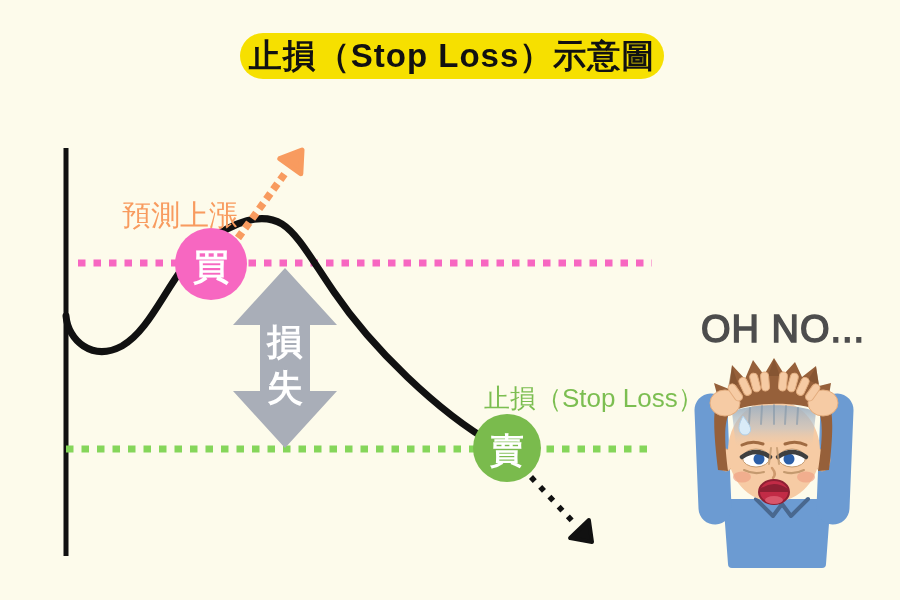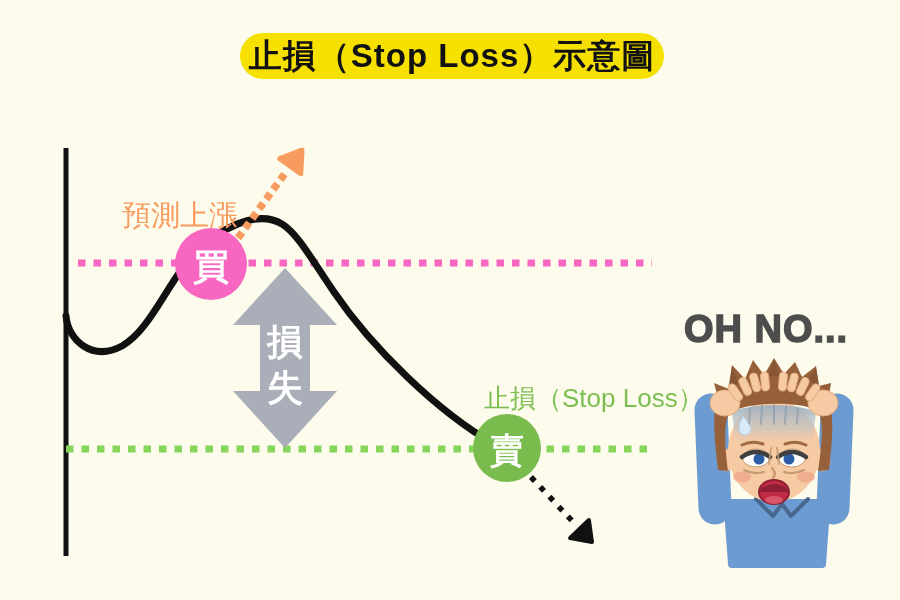--- a/index.html
+++ b/index.html
@@ -13,22 +13,22 @@
     background:var(--banner_yellow,#F6E000);border-radius:24px;
     display:flex;align-items:center;justify-content:center;
   }
   .banner span{
     font-size:33px;font-weight:bold;color:#111;letter-spacing:1px;white-space:nowrap;
   }
   .abs-label{position:absolute;white-space:nowrap;}
   .prediction-label{left:122px;top:196px;font-size:29px;color:var(--orange,#F89B5F);}
   .stoploss-label{left:484px;top:381px;font-size:26px;color:var(--green_text,#7CBE51);}
   .ohno{
-    left:666px;top:308px;width:200px;text-align:center;
-    font-size:38px;font-weight:bold;color:var(--oh_no_gray,#4D4D4D);
+    left:683px;top:308px;width:200px;text-align:center;
+    font-size:38px;font-weight:normal;color:var(--oh_no_gray,#4D4D4D);
     letter-spacing:1px;-webkit-text-stroke:1.5px var(--oh_no_gray,#4D4D4D);
   }
   svg{position:absolute;left:0;top:0;}
   .curve{stroke:var(--curve_black,#111);fill:none;}
   .axis{stroke:var(--curve_black,#111);}
   .pink-stroke{stroke:var(--pink,#F767C1);}
   .pink-fill{fill:var(--pink,#F767C1);}
   .greenline-stroke{stroke:var(--green_line,#85D65A);}
   .green-fill{fill:var(--green_circle,#7ABB4D);}
   .gray-fill{fill:var(--gray_arrow,#A9AEB8);}

